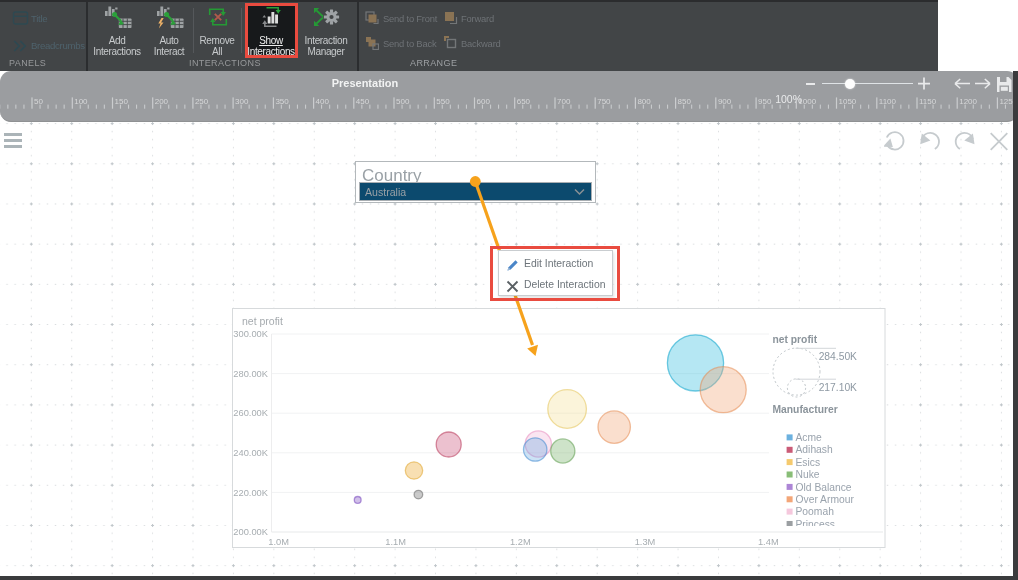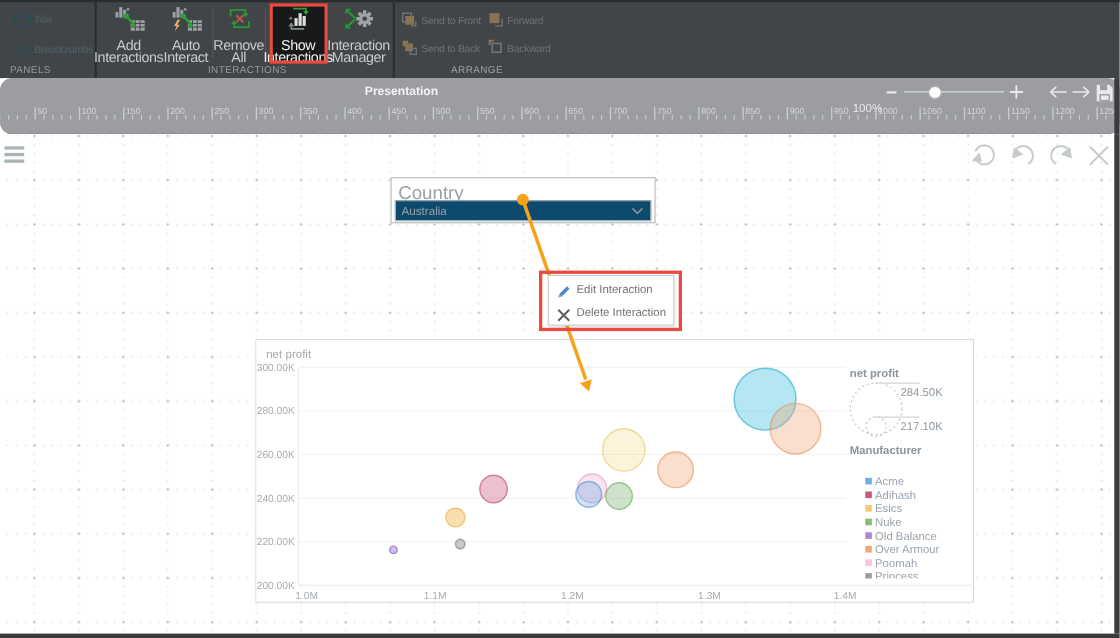--- a/index.html
+++ b/index.html
@@ -1,20 +1,20 @@
 <!DOCTYPE html>
 <html><head><meta charset="utf-8"><style>
 * { margin:0; padding:0; box-sizing:border-box; }
 html,body { width:1018px; height:580px; overflow:hidden; }
 body { font-family:"Liberation Sans", sans-serif; position:relative; background:#fff; }
 .abs { position:absolute; }
 
-#toolbar { left:0; top:0; width:1018px; height:71px; background:#424547; border-top:2px solid #2b2c2e; }
+#toolbar { left:0; top:0; width:938px; height:71px; background:#424547; border-top:2px solid #2b2c2e; }
 .tb-label { position:absolute; bottom:3px; font-size:9px; color:#97999b; letter-spacing:0.4px; }
-.tb-text { position:absolute; font-size:13px; letter-spacing:-0.35px; color:#c7cacc; text-align:center; line-height:11.2px; white-space:nowrap; }
+.tb-text { position:absolute; font-size:10px; letter-spacing:-0.35px; color:#c7cacc; text-align:center; line-height:11.2px; white-space:nowrap; }
 .tb-text.dim { color:#4e626c; font-size:9.6px; letter-spacing:-0.3px; }
 .vdiv-d { position:absolute; top:0; width:2px; height:69px; background:#2b2d2f; }
 .vdiv-l { position:absolute; top:6px; width:1px; height:45px; background:#55585b; }
 
 #presbar { left:0; top:71px; width:1018px; height:51px; background:#9b9da0; border-bottom:1px solid #8f9193;border-radius:11px; }
 
 #canvas { left:0; top:122px; width:1018px; height:454px; background:#ffffff;
   border-right:5px solid #3b3b3d;
   background-image:
     radial-gradient(circle, #c0c6ca 1.0px, rgba(0,0,0,0) 1.2px),
@@ -107,21 +107,21 @@
     <path d="M16.6 5 h5.2 l-2.6 3.7 z" fill="#2ba03a"></path>
     <path d="M17.5 21.2 H5.8 V19" fill="none" stroke="#87898b" stroke-width="1.5"></path>
     <path d="M8.4 19 h-5.2 l2.6 -3.7 z" fill="#87898b"></path>
     <path d="M3.5 12.5 h3.6 l-1.8 -2.6 z" fill="#87898b"></path>
     <g fill="#dcdddd">
         <rect x="8.7" y="11.5" width="2.9" height="7"></rect>
         <rect x="12.4" y="7" width="2.9" height="11.5"></rect>
         <rect x="16.1" y="9.5" width="2.9" height="9"></rect>
       </g>
   </svg>
-  <div class="tb-text" style="left:236px;top:33px;width:70px;color:#efefef;">Show<br>Interactions</div>
+  <div class="tb-text" style="left:236px;top:33px;width:70px;color:#efefef;text-decoration:underline;">Show<br>Interactions</div>
   <div class="abs" id="redbox1"></div>
 
   <svg class="abs" style="left:311px;top:3px" width="32" height="25" xmlns="http://www.w3.org/2000/svg">
     <line x1="12" y1="11.5" x2="5.5" y2="5.5" stroke="#259a35" stroke-width="1.8"></line>
     <path d="M3 3 h5.2 l-5.2 5.2 z" fill="#259a35"></path>
     <line x1="12" y1="12.5" x2="5.5" y2="18.5" stroke="#259a35" stroke-width="1.8"></line>
     <path d="M3 21 h5.2 l-5.2 -5.2 z" fill="#259a35"></path>
     <g fill="#9fa3a6">
         <circle cx="20.5" cy="12" r="5"></circle>
       <g transform="translate(20.5 12)">

